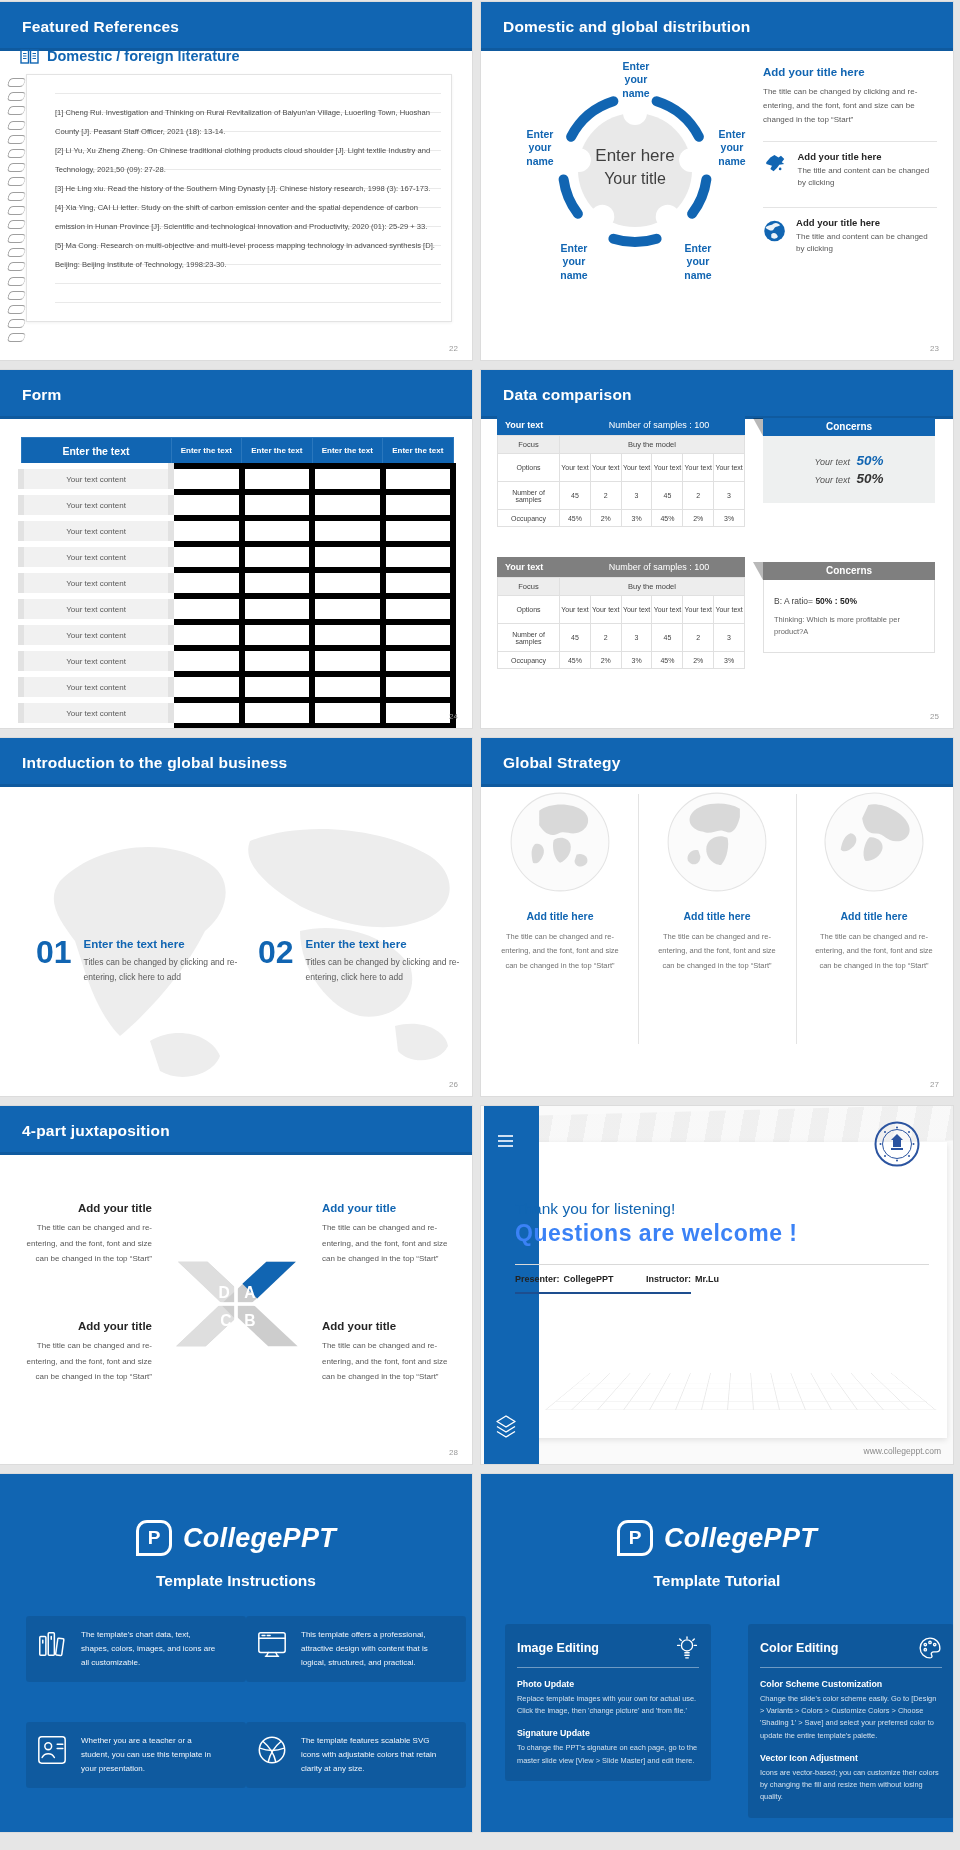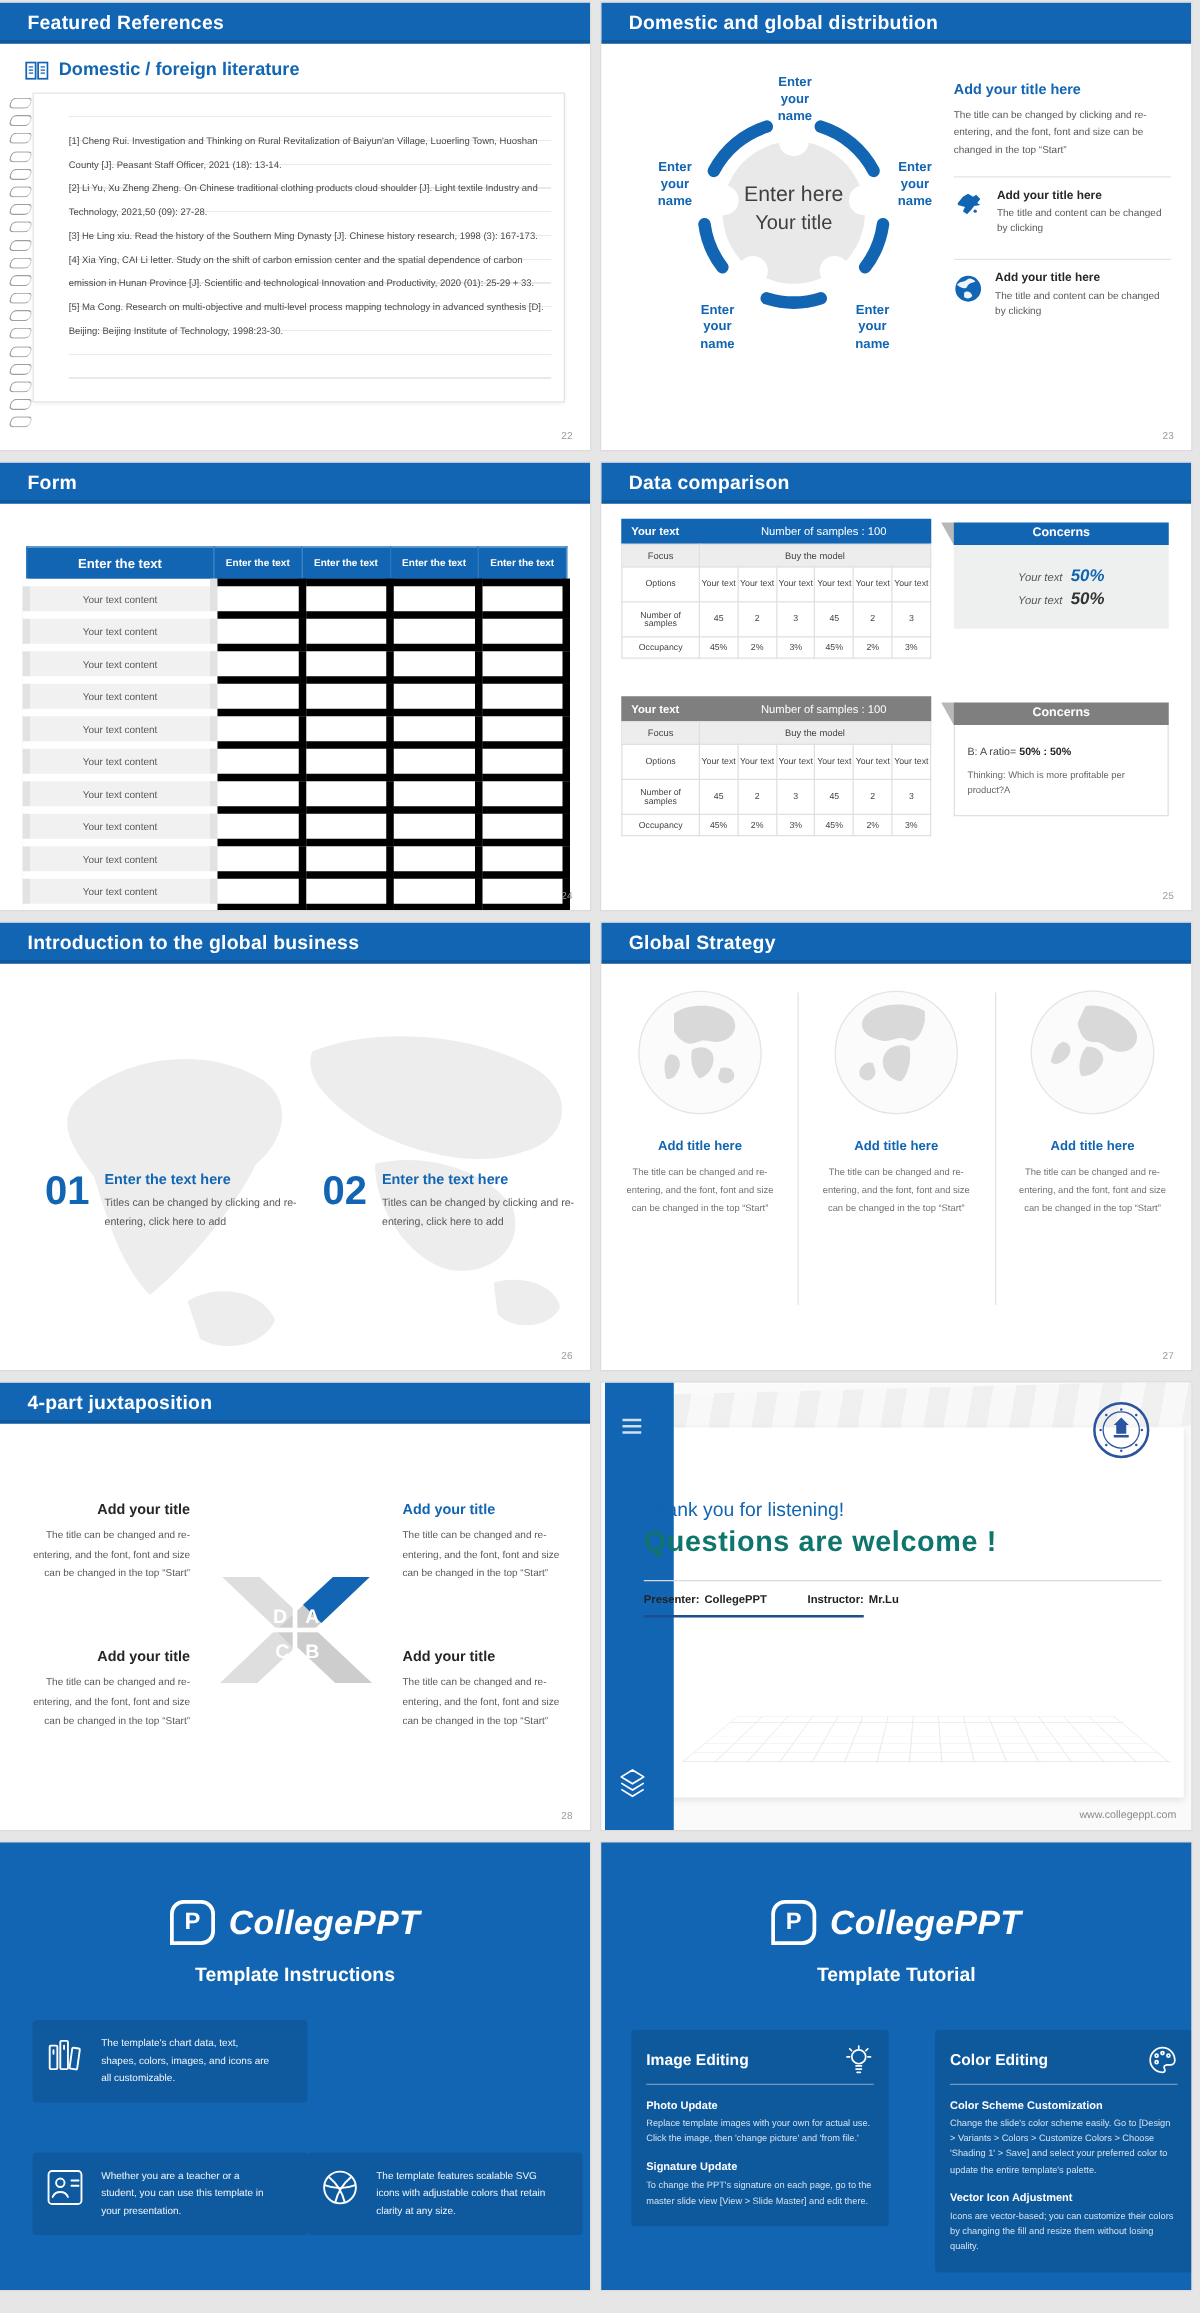--- a/index.html
+++ b/index.html
@@ -1,18 +1,18 @@
 <!DOCTYPE html>
 <html><head>
 <meta charset="utf-8">
 <style>
   html,body{margin:0;padding:0;background:#e6e6e6;font-family:"Liberation Sans",sans-serif;}
   .canvas{position:relative;width:960px;height:1850px;background:#e6e6e6;overflow:hidden;}
   .slide{position:absolute;width:472px;height:358px;background:#fff;overflow:hidden;box-shadow:0 0 0 1px #dcdcdc;}
-  .bar{height:33px;background:#1165b2;display:flex;align-items:center;padding-left:22px;box-shadow:inset 0 -3px 0 rgba(0,0,0,.10);}
+  .bar{height:49px;background:#1165b2;display:flex;align-items:center;padding-left:22px;box-shadow:inset 0 -3px 0 rgba(0,0,0,.10);}
   .bar span{color:#fff;font-size:15.5px;font-weight:bold;letter-spacing:.2px;}
   .pageno{position:absolute;right:14px;bottom:7px;font-size:8px;color:#9a9a9a;}
   
   .sec-head{position:absolute;left:20px;top:46px;display:flex;align-items:center;gap:8px;color:#1165b2;font-size:14.5px;font-weight:bold;}
   .refpanel{position:absolute;left:26px;top:72px;width:424px;height:246px;background:#fff;border:1px solid #e3e3e3;box-shadow:0 1px 3px rgba(0,0,0,.06);}
   .reflines{position:absolute;left:28px;right:10px;top:0;bottom:0;background-image:repeating-linear-gradient(to bottom,transparent 0 18px,#e9e9e9 18px 19px);padding-top:28px;}
   .ref{margin:0;font-size:7.6px;line-height:19px;color:#4a4a4a;}
   .spiral{position:absolute;left:8px;top:76px;display:flex;flex-direction:column;gap:5.2px;}
   .spiral i{display:block;width:15px;height:7px;border:1.6px solid #9f9f9f;border-radius:4px;border-right-color:#cfcfcf;transform:skewX(-20deg);}
   
@@ -77,21 +77,21 @@
   .jx h3.blue{color:#1165b2;}
   .jx p{margin:0;font-size:8px;line-height:1.95;color:#595959;}
   .jx.ra{text-align:right;}
   
   .tk-wave{position:absolute;left:56px;top:4px;right:0;height:36px;background:repeating-linear-gradient(100deg,#ededed 0 16px,#f8f8f8 16px 34px);transform:skewY(-1.5deg);opacity:.8;}
   .tk-bar{position:absolute;left:3px;top:0;bottom:0;width:55px;background:#1165b2;}
   .tk-burger{position:absolute;left:14px;top:26px;width:15px;}
   .tk-burger i{display:block;height:2px;background:#cfe0f2;margin:3px 0;}
   .tk-card{position:absolute;left:44px;top:36px;right:6px;bottom:26px;background:#fff;box-shadow:0 2px 6px rgba(0,0,0,.10);}
   .tk-line1{position:absolute;left:34px;top:94px;font-size:15.5px;font-weight:normal;color:#1165b2;}
-  .tk-line2{position:absolute;left:34px;top:114px;font-size:23px;font-weight:bold;color:#0f766e;letter-spacing:.5px;}
+  .tk-line2{position:absolute;left:34px;top:114px;font-size:23px;font-weight:bold;color:#3b82f6;letter-spacing:.5px;}
   .tk-div{position:absolute;left:34px;right:24px;top:158px;height:1px;background:#d9d9d9;}
   .tk-pres{position:absolute;left:34px;top:168px;font-size:9px;color:#222;}
   .tk-pres b{margin-right:4px;}
   .tk-pres .gap{display:inline-block;width:26px;}
   .tk-uline{position:absolute;left:34px;top:186px;width:176px;height:2px;background:#1d4e8f;}
   .tk-floor{position:absolute;left:20px;right:10px;bottom:28px;height:86px;background-image:linear-gradient(#e3e3e3 1px,transparent 1px),linear-gradient(90deg,#e3e3e3 1px,transparent 1px);background-size:26px 14px;transform:perspective(240px) rotateX(56deg);transform-origin:bottom;opacity:.75;}
   .tk-url{position:absolute;right:12px;bottom:8px;font-size:8.5px;color:#8a8a8a;}
   .tk-seal{position:absolute;right:32px;top:14px;}
   
   .blue-slide{background:#1165b2;}
@@ -631,20 +631,31 @@
       <svg width="32" height="32" viewBox="0 0 34 34">
         <g class="icon-stroke">
           <rect x="4" y="9" width="6.5" height="20" rx="1"></rect>
           <rect x="13" y="5" width="6.5" height="24" rx="1"></rect>
           <rect x="22" y="11" width="6.5" height="18" rx="1" transform="rotate(8 25 20)"></rect>
           <path d="M7.2 13 v3 M16.2 9 v3"></path>
         </g>
       </svg>
       <p>The template's chart data, text, shapes, colors, images, and icons are all customizable.</p>
     </div>
+    <div class="ins-item" style="left:246px;top:142px;">
+      <svg width="32" height="32" viewBox="0 0 34 34">
+        <g class="icon-stroke">
+          <rect x="3" y="5" width="28" height="21" rx="2"></rect>
+          <path d="M3 11 h28"></path>
+          <path d="M6.5 8 h3 M12 8 h3"></path>
+          <path d="M13 26 l-2 4 M21 26 l2 4 M10 30 h14"></path>
+        </g>
+      </svg>
+      <p>This template offers a professional, attractive design with content that is logical, structured, and practical.</p>
+    </div>
     <div class="ins-item" style="left:26px;top:248px;">
       <svg width="32" height="32" viewBox="0 0 34 34">
         <g class="icon-stroke">
           <rect x="3" y="3" width="28" height="28" rx="3"></rect>
           <circle cx="13" cy="13" r="3.6"></circle>
           <path d="M6.5 25 c2.5-5.5 10.5-5.5 13 0"></path>
           <path d="M22.5 11 h6 M22.5 15.5 h6"></path>
         </g>
       </svg>
       <p>Whether you are a teacher or a student, you can use this template in your presentation.</p>

